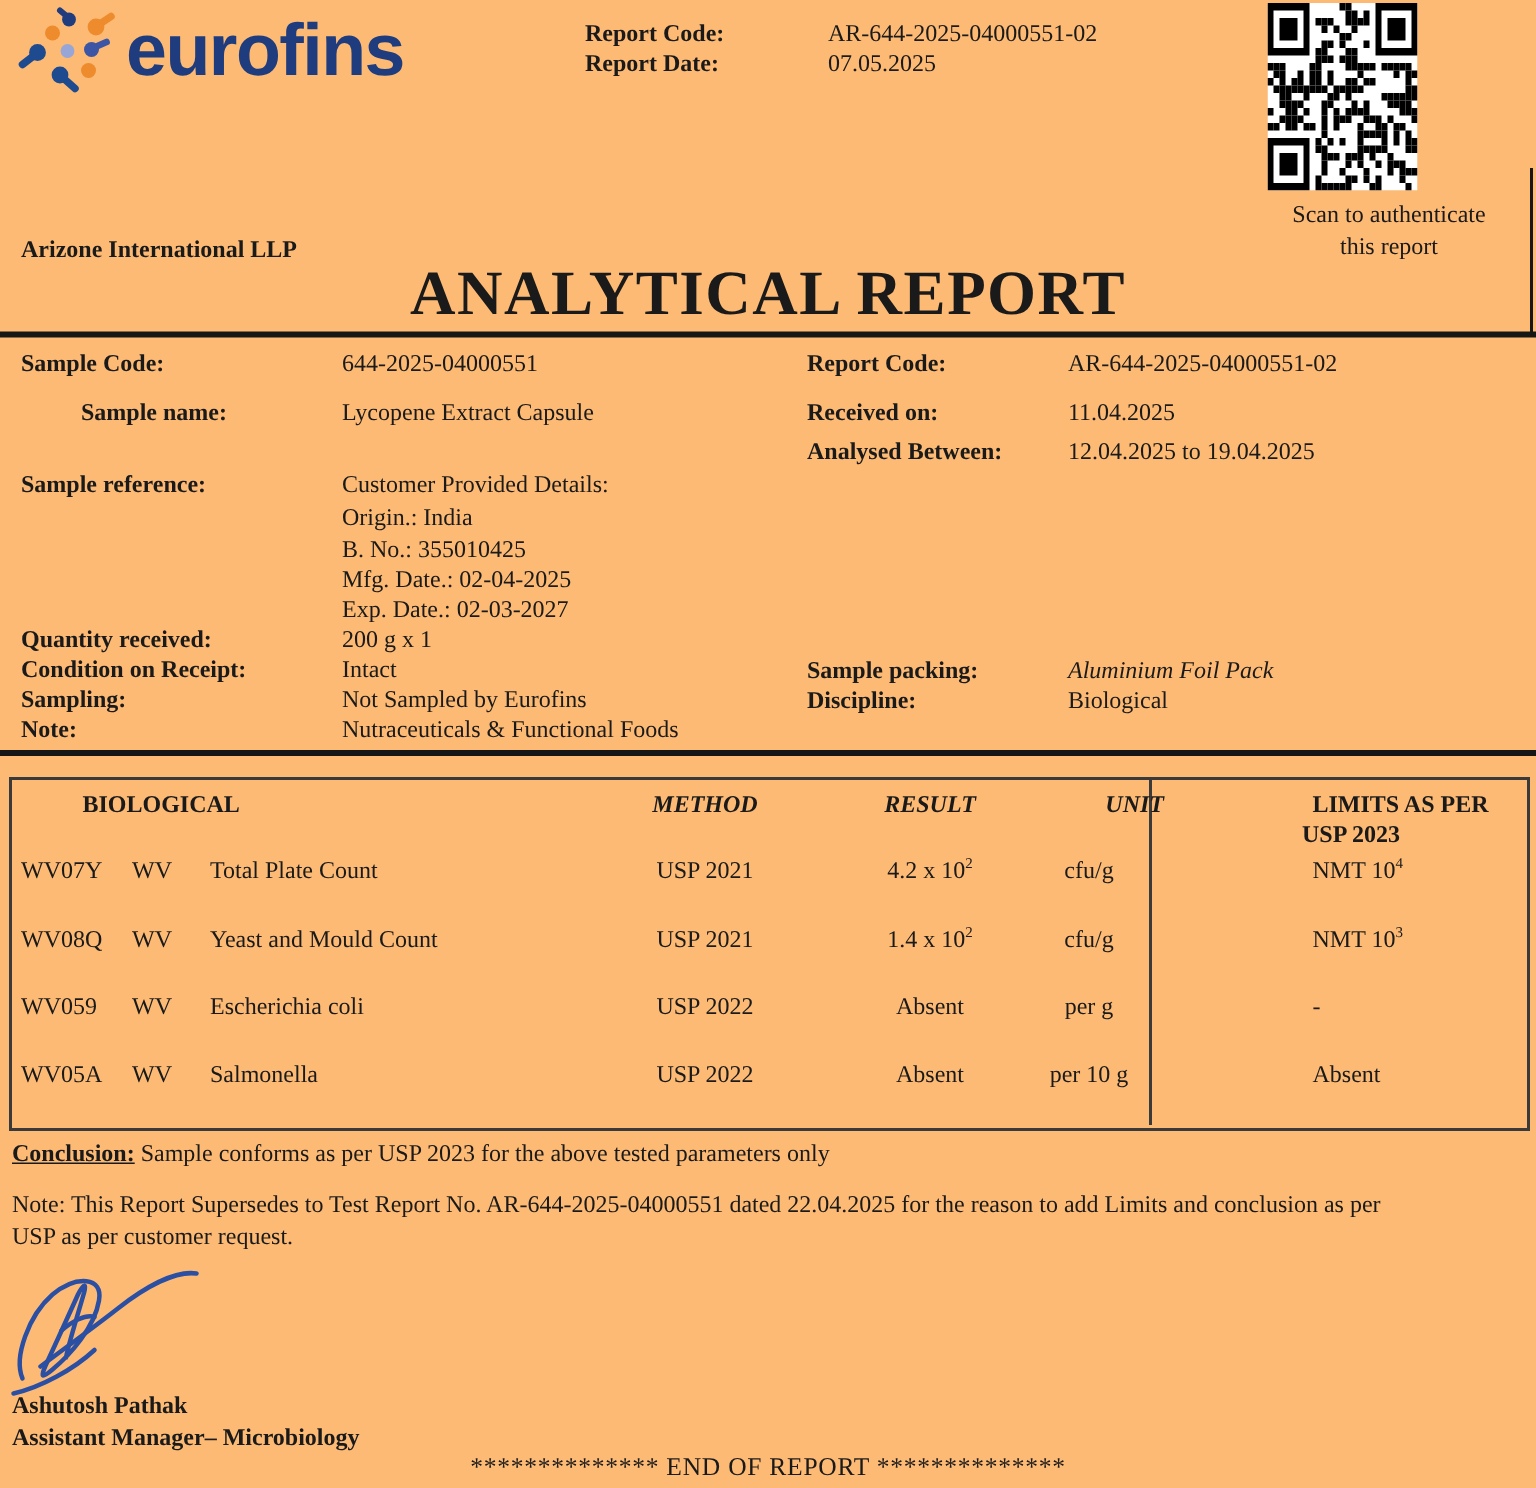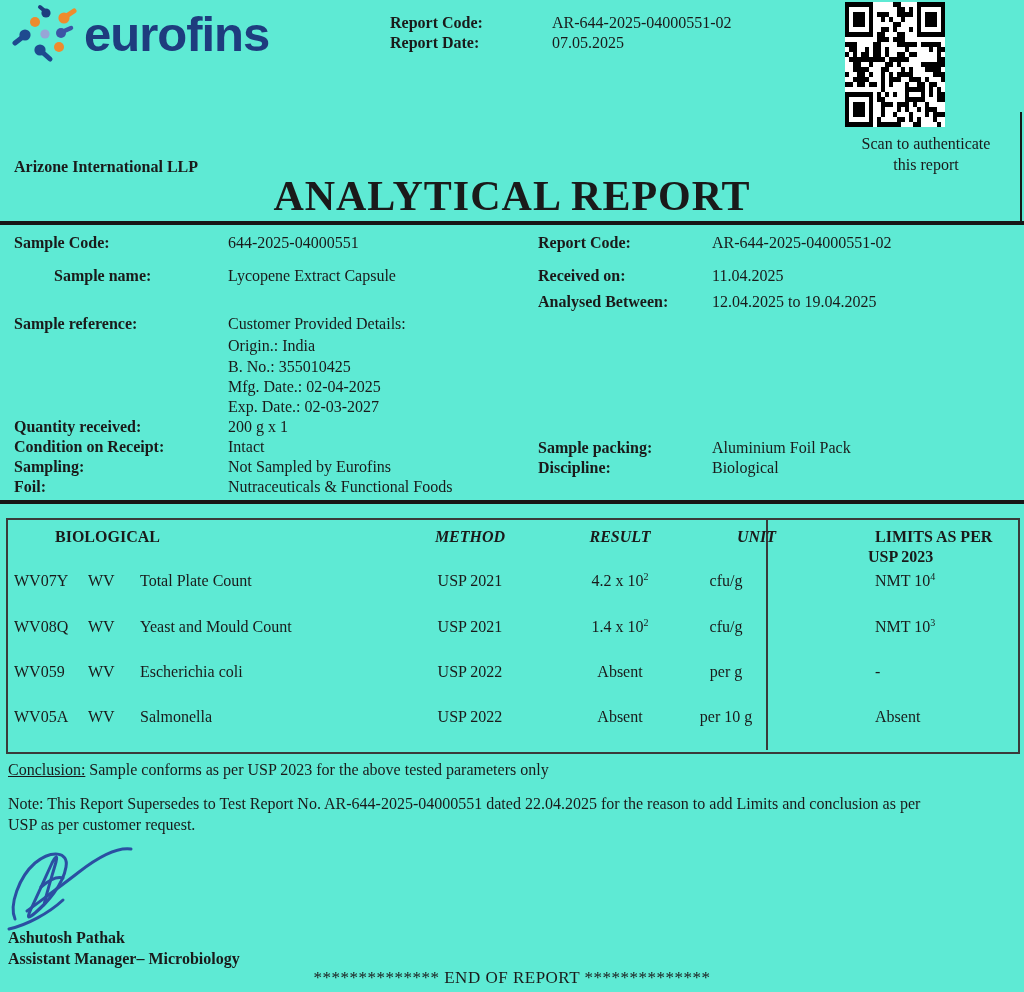--- a/index.html
+++ b/index.html
@@ -1,17 +1,17 @@
 <!DOCTYPE html>
 <html><head>
 <meta charset="utf-8">
 <style>
   html,body{margin:0;padding:0;background:#e8e8e8;}
   .page{
-    position:relative;width:1024px;height:992px;background:#5eead4;
+    position:relative;width:1024px;height:992px;background:#fdba74;
     font-family:"Liberation Serif", serif;color:#1a1a1a;overflow:hidden;
     margin:0 auto;
   }
   .abs{position:absolute;}
   .lbl{font-weight:bold;}
   .t16{font-size:16px;line-height:19px;white-space:nowrap;}
   .rule{position:absolute;left:0;right:0;height:4px;background:#161616;}
   .logo-text{
     font-family:"Liberation Sans", sans-serif;font-weight:bold;
     font-size:49px;color:#1e3c7e;letter-spacing:-1px;line-height:1;
@@ -22,21 +22,21 @@
   }
   .qr-caption{font-size:16px;line-height:21px;text-align:center;}
   .vline-right{position:absolute;width:2px;background:#161616;}
   .tablebox{position:absolute;left:6px;top:518px;width:1010px;height:232px;border:2px solid #3a3a3a;}
   .tbl-vline{position:absolute;top:518px;height:232px;width:2px;background:#3a3a3a;left:766px;}
   .th{font-weight:bold;font-size:16px;white-space:nowrap;}
   .th.it{font-style:italic;}
   .cell{position:absolute;font-size:16px;white-space:nowrap;}
   .cell.center{text-align:center;}
   sup{font-size:10px;line-height:0;}
-  .conclusion-label{font-weight:normal;text-decoration:underline;}
+  .conclusion-label{font-weight:bold;text-decoration:underline;}
   .note{font-size:16px;line-height:21px;white-space:nowrap;}
   .endline{position:absolute;left:0;right:0;text-align:center;font-size:17px;letter-spacing:0.5px;}
 </style>
 </head>
 <body>
 
 <div class="page">
 
   <div class="abs" style="left:12px;top:4px;width:280px;height:62px;">
     <svg width="70" height="62" viewBox="0 0 70 62">
@@ -312,34 +312,34 @@
 
     <div class="abs t16 lbl" style="left:14px;top:417px;">Quantity received:</div>
     <div class="abs t16" style="left:228px;top:417px;">200 g x 1</div>
 
     <div class="abs t16 lbl" style="left:14px;top:437px;">Condition on Receipt:</div>
     <div class="abs t16" style="left:228px;top:437px;">Intact</div>
 
     <div class="abs t16 lbl" style="left:14px;top:457px;">Sampling:</div>
     <div class="abs t16" style="left:228px;top:457px;">Not Sampled by Eurofins</div>
 
-    <div class="abs t16 lbl" style="left:14px;top:477px;">Foil:</div>
+    <div class="abs t16 lbl" style="left:14px;top:477px;">Note:</div>
     <div class="abs t16" style="left:228px;top:477px;">Nutraceuticals &amp; Functional Foods</div>
 
     <div class="abs t16 lbl" style="left:538px;top:233px;">Report Code:</div>
     <div class="abs t16" style="left:712px;top:233px;">AR-644-2025-04000551-02</div>
 
     <div class="abs t16 lbl" style="left:538px;top:266px;">Received on:</div>
     <div class="abs t16" style="left:712px;top:266px;">11.04.2025</div>
 
     <div class="abs t16 lbl" style="left:538px;top:292px;">Analysed Between:</div>
     <div class="abs t16" style="left:712px;top:292px;">12.04.2025 to 19.04.2025</div>
 
     <div class="abs t16 lbl" style="left:538px;top:438px;">Sample packing:</div>
-    <div class="abs t16" style="left:712px;top:438px;">Aluminium Foil Pack</div>
+    <div class="abs t16" style="left:712px;top:438px;font-style:italic;">Aluminium Foil Pack</div>
 
     <div class="abs t16 lbl" style="left:538px;top:458px;">Discipline:</div>
     <div class="abs t16" style="left:712px;top:458px;">Biological</div>
   </div>
 
   <div class="rule" style="top:500px;"></div>
 
   <div class="tablebox"></div>
   <div class="tbl-vline"></div>
 

